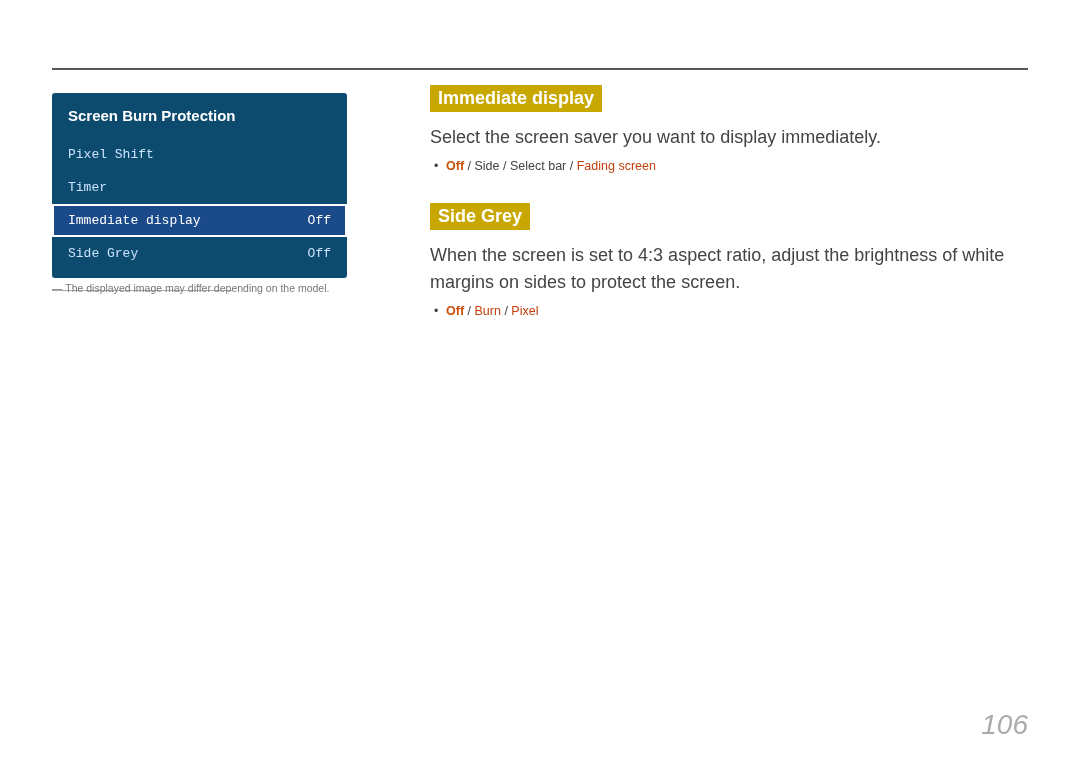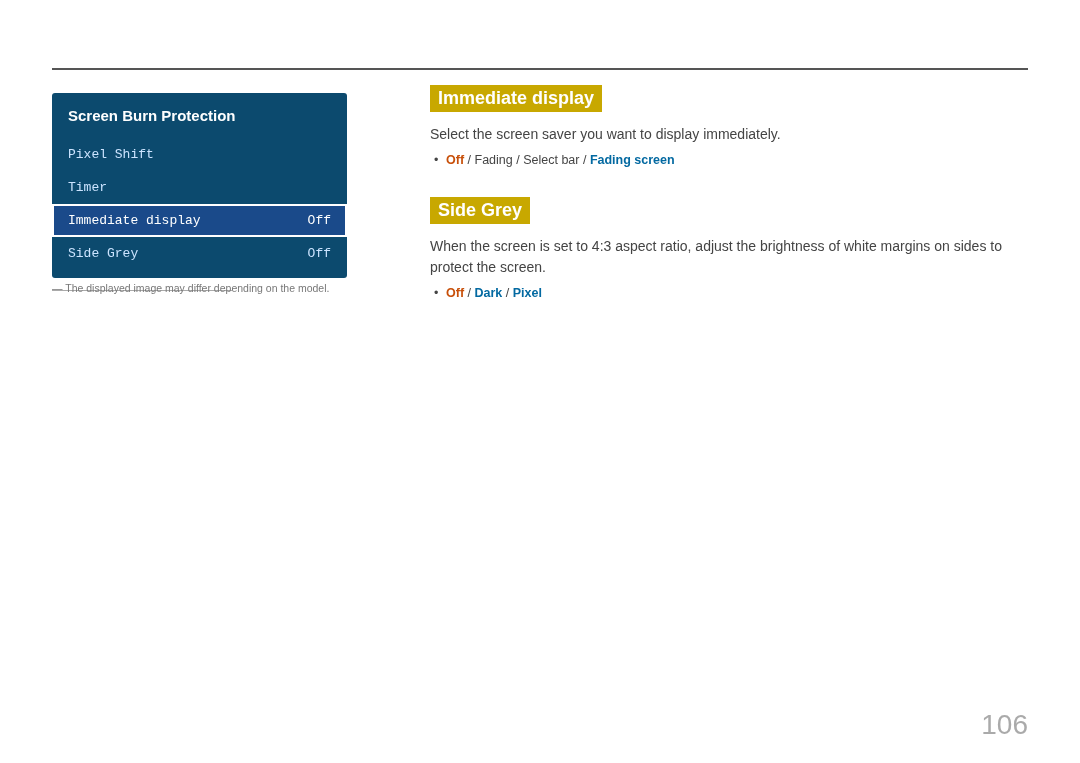--- a/index.html
+++ b/index.html
@@ -87,21 +87,21 @@
       display: inline-block;
       background: #c8a800;
       color: #ffffff;
       font-size: 18px;
       font-weight: bold;
       padding: 3px 8px;
       margin-bottom: 12px;
     }
 
     .section-desc {
-      font-size: 14px;
+      font-size: 18px;
       color: #444;
       margin-bottom: 8px;
       line-height: 1.5;
     }
 
     .option-list {
       list-style: none;
       padding-left: 16px;
       margin-bottom: 30px;
     }
@@ -122,22 +122,22 @@
     .opt-highlight {
       color: #c8500a;
       font-weight: bold;
     }
 
     .opt-normal {
       color: #444;
     }
 
     .opt-blue {
-      color: #0369a1;
-      font-weight: bold;
+      color: #c2410c;
+      font-weight: normal;
     }
 
     .footnote-divider {
       position: absolute;
       top: 290px;
       left: 52px;
       width: 180px;
       height: 1px;
       background: #aaa;
     }
@@ -150,20 +150,21 @@
       color: #777;
     }
 
     .page-number {
       position: absolute;
       bottom: 22px;
       right: 52px;
       font-size: 28px;
       color: #aaa;
       font-weight: 300;
+      font-style: italic;
     }
   </style>
 </head>
 <body>
 
 <div class="top-divider"></div>
 
 <div class="menu-panel">
   <div class="menu-header">Screen Burn Protection</div>
 
@@ -188,37 +189,37 @@
 
 <div class="content-area">
 
   <div>
     <div class="section-title">Immediate display</div>
     <p class="section-desc">Select the screen saver you want to display immediately.</p>
     <ul class="option-list">
       <li>
         <span class="opt-highlight">Off</span>
         <span class="opt-normal"> / </span>
-        <span class="opt-normal">Fading</span>
+        <span class="opt-normal">Side</span>
         <span class="opt-normal"> / </span>
         <span class="opt-normal">Select bar</span>
         <span class="opt-normal"> / </span>
         <span class="opt-blue">Fading screen</span>
       </li>
     </ul>
   </div>
 
   <div>
     <div class="section-title">Side Grey</div>
     <p class="section-desc">When the screen is set to 4:3 aspect ratio, adjust the brightness of white margins on sides to protect the screen.</p>
     <ul class="option-list">
       <li>
         <span class="opt-highlight">Off</span>
         <span class="opt-normal"> / </span>
-        <span class="opt-blue">Dark</span>
+        <span class="opt-blue">Burn</span>
         <span class="opt-normal"> / </span>
         <span class="opt-blue">Pixel</span>
       </li>
     </ul>
   </div>
 
 </div>
 
 <div class="footnote-divider"></div>
 

